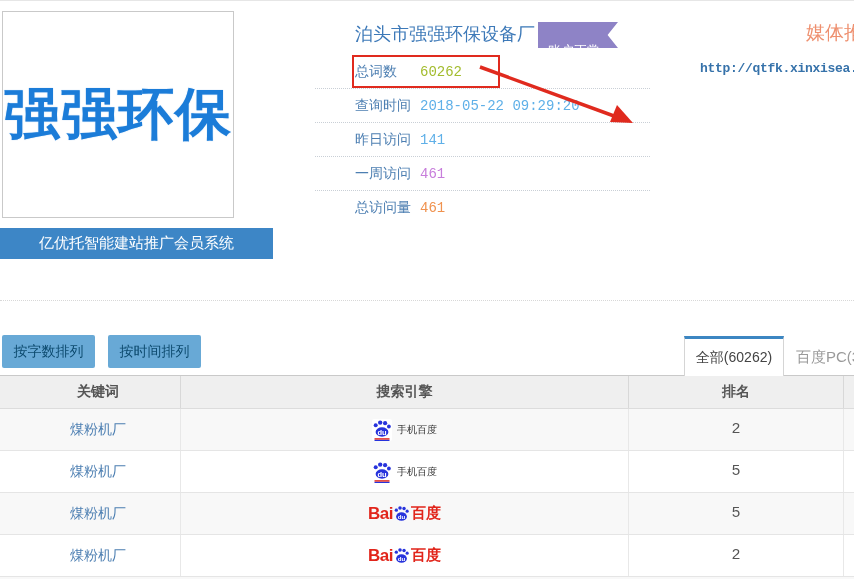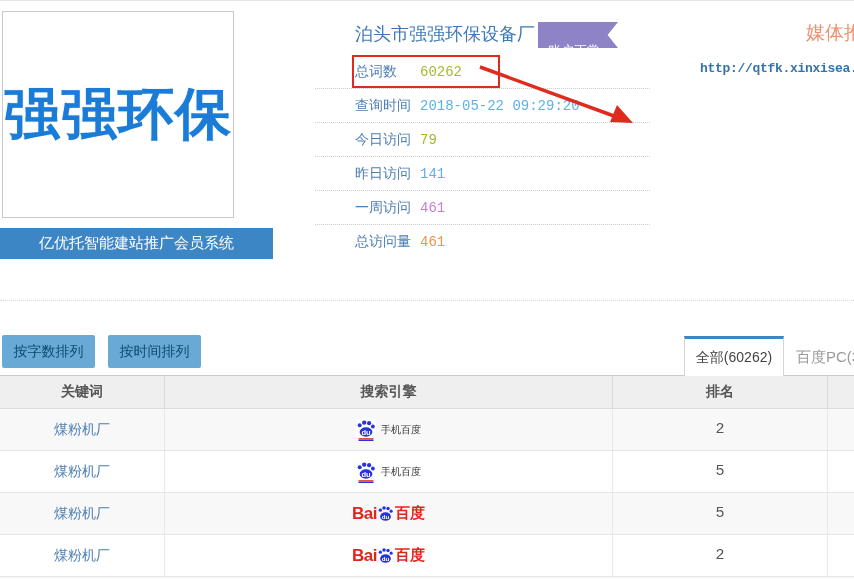--- a/index.html
+++ b/index.html
@@ -108,21 +108,21 @@
     display:flex; align-items:center; justify-content:center;
     font-size:14px; font-weight:bold; color:#555;
     border-right:1px solid #d8d8d8; height:100%;
   }
   .trow { display:flex; height:42px; border-bottom:1px solid #e5e5e5; background:#fff; }
   .trow.odd { background:#f8f8f8; }
   .td {
     display:flex; align-items:center; justify-content:center;
     height:100%; border-right:1px solid #e8e8e8;
   }
-  .w-kw { width:165px; } .w-eng { width:448px; } .w-rank { width:215px; } .w-extra { flex:1; border-right:none; }
+  .w-kw { width:165px;margin-left:16px; } .w-eng { width:448px; } .w-rank { width:215px; } .w-extra { flex:1; border-right:none; }
   .kw-text { color:#4d7fb2; font-size:14px; cursor:pointer;text-align:center; }
   .engine-text { color:#333; font-size:10px; margin-left:5px; }
   .rank-text { color:#555; font-size:15px; font-family:"Liberation Mono","DejaVu Sans Mono",monospace; }
   .row-partial { height:3px; background:#f8f8f8; }
 
   .bd-logo { display:flex; align-items:center; }
   .bd-lat { color:#e1251b; font-size:17px; font-weight:bold; letter-spacing:-0.5px; }
   .bd-cn  { color:#e1251b; font-size:15px; font-weight:bold; margin-left:1px; }
   .m-icon svg, .bd-logo svg { display:block; }
 </style>
@@ -145,24 +145,20 @@
   <div class="abs site-url mono">http://qtfk.xinxisea.</div>
 
   <div class="abs stats">
     <div class="stat-row">
       <span class="stat-label">总词数</span>
       <span class="stat-value c-green">60262</span>
     </div>
     <div class="stat-row">
       <span class="stat-label">查询时间</span>
       <span class="stat-value c-lblue">2018-05-22 09:29:20</span>
-    </div>
-    <div class="stat-row">
-      <span class="stat-label">今日访问</span>
-      <span class="stat-value c-green">79</span>
     </div>
     <div class="stat-row">
       <span class="stat-label">昨日访问</span>
       <span class="stat-value c-lblue">141</span>
     </div>
     <div class="stat-row">
       <span class="stat-label">一周访问</span>
       <span class="stat-value c-purple">461</span>
     </div>
     <div class="stat-row">

